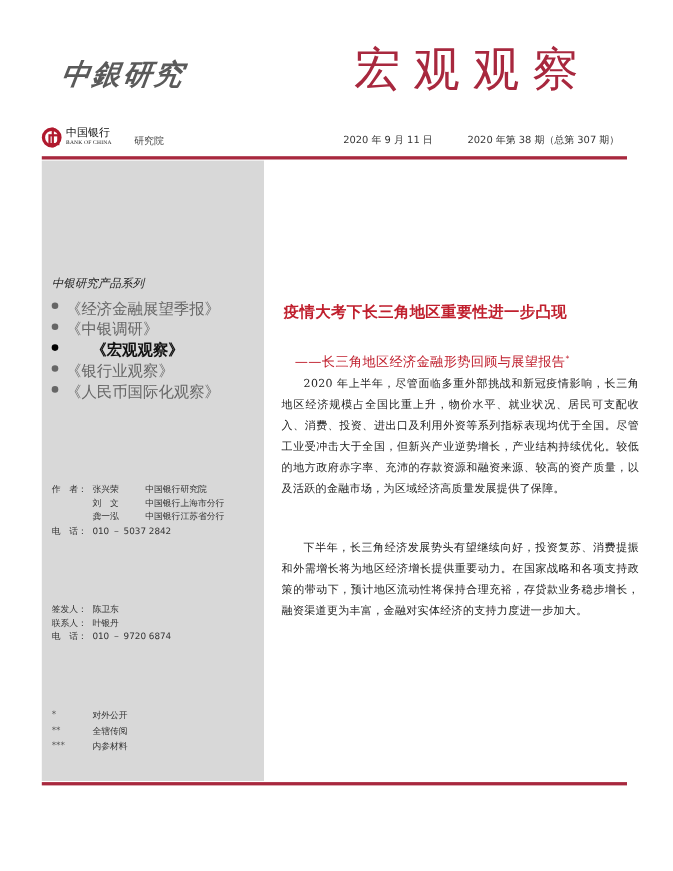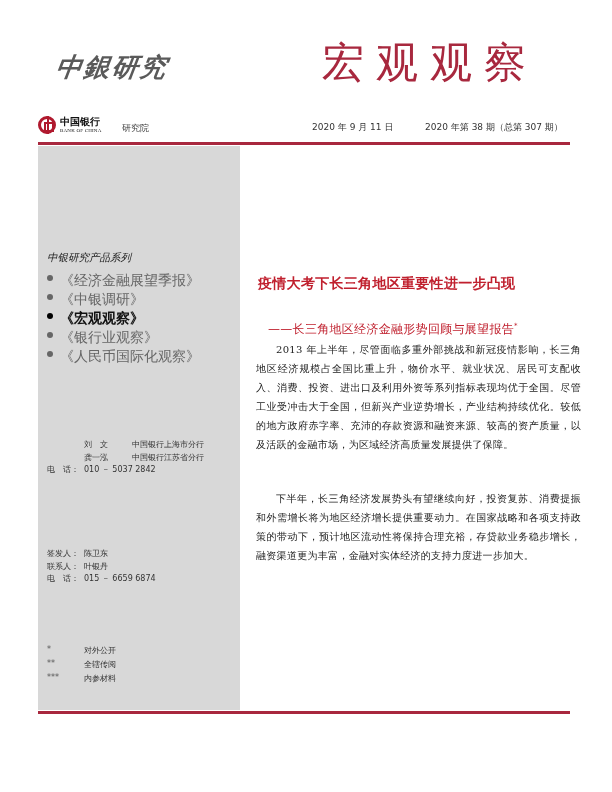--- a/index.html
+++ b/index.html
@@ -12,37 +12,37 @@
     .big-title { position: absolute; left: 322px; top: 42px; font-family: "DejaVu Sans", sans-serif;
                  font-size: 42px; color: #a8283e; letter-spacing: 12px; line-height: 1; }
 
     .boc-logo { position: absolute; left: 38px; top: 116px; display: flex; align-items: center; }
     .boc-mark { width: 18px; height: 18px; border-radius: 50%; border: 3px solid #b0192e; box-sizing: border-box;
                 position: relative; }
     .boc-mark::after { content: ""; position: absolute; left: 3px; top: 3px; width: 6px; height: 6px;
                        border: 2px solid #b0192e; }
     .boc-mark::before { content: ""; position: absolute; left: 6px; top: -3px; width: 2px; height: 18px; background: #b0192e; }
     .boc-text { margin-left: 4px; line-height: 1; }
-    .boc-cn { font-family: "DejaVu Serif", serif; font-size: 10px; font-weight: bold; color: #111; display: block; }
+    .boc-cn { font-family: "DejaVu Serif", serif; font-size: 10px; font-weight: normal; color: #111; display: block; }
     .boc-en { font-family: "Liberation Serif", serif; font-size: 5px; color: #111; display: block; margin-top: 1px; letter-spacing: 0.2px; }
     .institute { position: absolute; left: 122px; top: 122px; font-size: 9px; color: #444; }
 
     .date { position: absolute; left: 312px; top: 121px; font-size: 9px; color: #333; }
     .issue { position: absolute; left: 425px; top: 121px; font-size: 9px; color: #333; text-align: right; }
 
     .rule-top { position: absolute; left: 38px; top: 142px; width: 532px; height: 3px; background: #a8283e; }
     .rule-bottom { position: absolute; left: 38px; top: 711px; width: 532px; height: 3px; background: #a8283e; }
 
     .sidebar { position: absolute; left: 38px; top: 146px; width: 202px; height: 564px; background: #d8d8d8; }
 
     .series-title { position: absolute; left: 47px; top: 251px; font-size: 10.5px; color: #222; font-style: italic; }
     .series-list { position: absolute; left: 47px; top: 272px; list-style: none; margin: 0; padding: 0; }
     .series-list li { font-size: 14px; color: #666; height: 19px; display: flex; align-items: flex-start; }
     .series-list li .dot { width: 6px; height: 6px; border-radius: 50%; background: #666; margin-top: 3px; margin-right: 7px; flex: none; }
-    .series-list li.active { color: #111; font-weight: bold; }
+    .series-list li.active { color: #111; font-weight: bold; gap: 23px; }
     .series-list li.active .dot { background: #000; }
 
     .info { position: absolute; left: 47px; font-size: 8px; color: #333; }
     .info .row { height: 12.5px; display: flex; white-space: pre; }
     .info .lbl { width: 37px; display: inline-block; }
     .info .nm { width: 48px; display: inline-block; }
 
     .legend { position: absolute; left: 47px; top: 645px; font-size: 8px; color: #333; }
     .legend .row { height: 14px; display: flex; }
     .legend .stars { width: 37px; color: #555; }
@@ -97,20 +97,25 @@
       <span>《银行业观察》</span>
     </li>
   <li>
       <span class="dot"></span>
       <span>《人民币国际化观察》</span>
     </li>
 </ul>
 
 <div class="info" style="top:439px;">
   <div class="row">
+    <span class="lbl">作　者：</span>
+    <span class="nm">张兴荣</span>
+    <span>中国银行研究院</span>
+  </div>
+  <div class="row">
     <span class="lbl"></span>
     <span class="nm">刘　文</span>
     <span>中国银行上海市分行</span>
   </div>
   <div class="row">
     <span class="lbl"></span>
     <span class="nm">龚一泓</span>
     <span>中国银行江苏省分行</span>
   </div>
   <div class="row">
@@ -123,21 +128,21 @@
   <div class="row">
     <span class="lbl">签发人：</span>
     <span>陈卫东</span>
   </div>
   <div class="row">
     <span class="lbl">联系人：</span>
     <span>叶银丹</span>
   </div>
   <div class="row">
     <span class="lbl">电　话：</span>
-    <span>015 － 6659 6874</span>
+    <span>010 － 9720 6874</span>
   </div>
 </div>
 
 <div class="legend">
   <div class="row">
       <span class="stars">*</span>
       <span>对外公开</span>
     </div>
   <div class="row">
       <span class="stars">**</span>
@@ -145,16 +150,16 @@
     </div>
   <div class="row">
       <span class="stars">***</span>
       <span>内参材料</span>
     </div>
 </div>
 
 <div class="headline">疫情大考下长三角地区重要性进一步凸现</div>
 <div class="subheadline"><span>——长三角地区经济金融形势回顾与展望报告</span><sup>*</sup></div>
 
-<p class="body-text p1">2013 年上半年，尽管面临多重外部挑战和新冠疫情影响，长三角地区经济规模占全国比重上升，物价水平、就业状况、居民可支配收入、消费、投资、进出口及利用外资等系列指标表现均优于全国。尽管工业受冲击大于全国，但新兴产业逆势增长，产业结构持续优化。较低的地方政府赤字率、充沛的存款资源和融资来源、较高的资产质量，以及活跃的金融市场，为区域经济高质量发展提供了保障。</p>
+<p class="body-text p1">2020 年上半年，尽管面临多重外部挑战和新冠疫情影响，长三角地区经济规模占全国比重上升，物价水平、就业状况、居民可支配收入、消费、投资、进出口及利用外资等系列指标表现均优于全国。尽管工业受冲击大于全国，但新兴产业逆势增长，产业结构持续优化。较低的地方政府赤字率、充沛的存款资源和融资来源、较高的资产质量，以及活跃的金融市场，为区域经济高质量发展提供了保障。</p>
 <p class="body-text p2">下半年，长三角经济发展势头有望继续向好，投资复苏、消费提振和外需增长将为地区经济增长提供重要动力。在国家战略和各项支持政策的带动下，预计地区流动性将保持合理充裕，存贷款业务稳步增长，融资渠道更为丰富，金融对实体经济的支持力度进一步加大。</p>
 
 <div class="rule-bottom"></div>
 
 </body></html>

